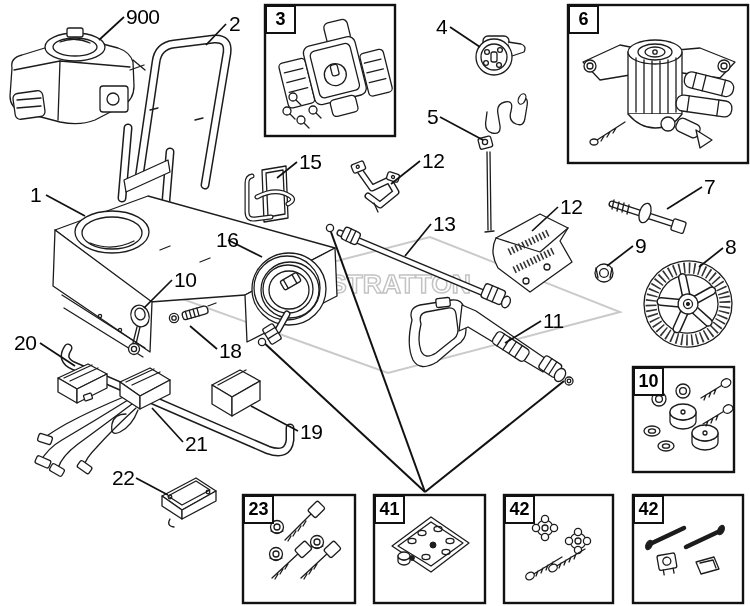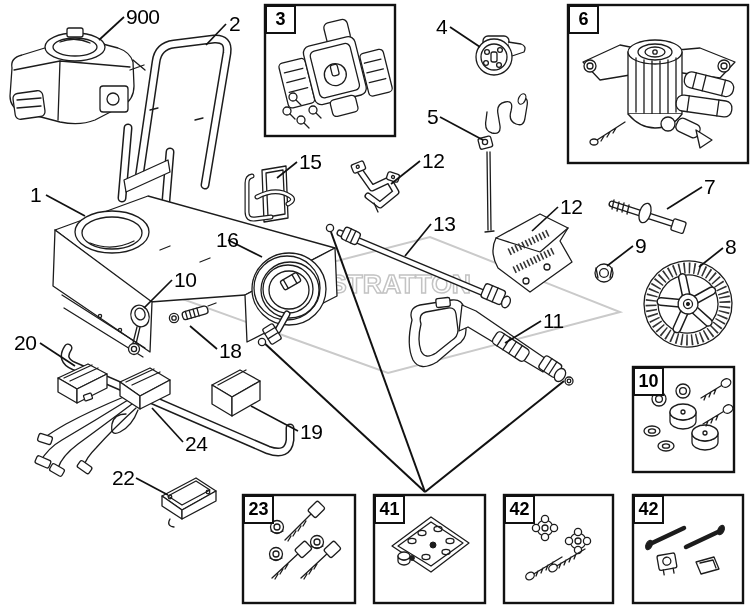--- a/index.html
+++ b/index.html
@@ -507,21 +507,21 @@
   <div class="callout" style="left:560px;top:196px">12</div>
   <div class="callout" style="left:704px;top:176px">7</div>
   <div class="callout" style="left:635px;top:235px">9</div>
   <div class="callout" style="left:725px;top:236px">8</div>
   <div class="callout" style="left:30px;top:184px">1</div>
   <div class="callout" style="left:216px;top:229px">16</div>
   <div class="callout" style="left:174px;top:269px">10</div>
   <div class="callout" style="left:219px;top:340px">18</div>
   <div class="callout" style="left:543px;top:310px">11</div>
   <div class="callout" style="left:14px;top:332px">20</div>
-  <div class="callout" style="left:185px;top:433px">24</div>
+  <div class="callout" style="left:185px;top:433px">21</div>
   <div class="callout" style="left:300px;top:421px">19</div>
   <div class="callout" style="left:112px;top:467px">22</div>
 
   <div class="kitnum" style="left:265px;top:5px">3</div>
   <div class="kitnum" style="left:568px;top:5px">6</div>
   <div class="kitnum" style="left:633px;top:367px">10</div>
   <div class="kitnum" style="left:243px;top:495px">23</div>
   <div class="kitnum" style="left:374px;top:495px">41</div>
   <div class="kitnum" style="left:504px;top:495px">42</div>
   <div class="kitnum" style="left:633px;top:495px">42</div>

